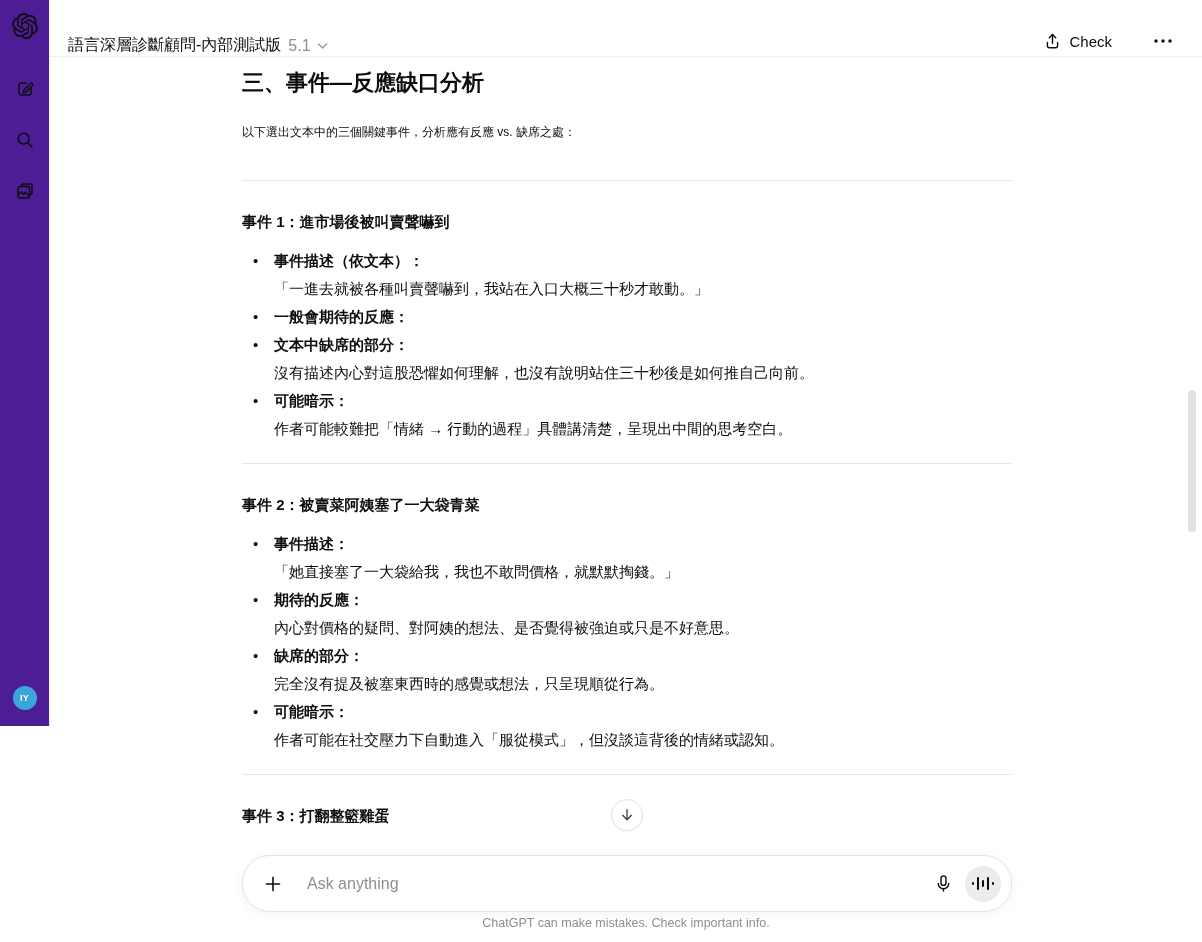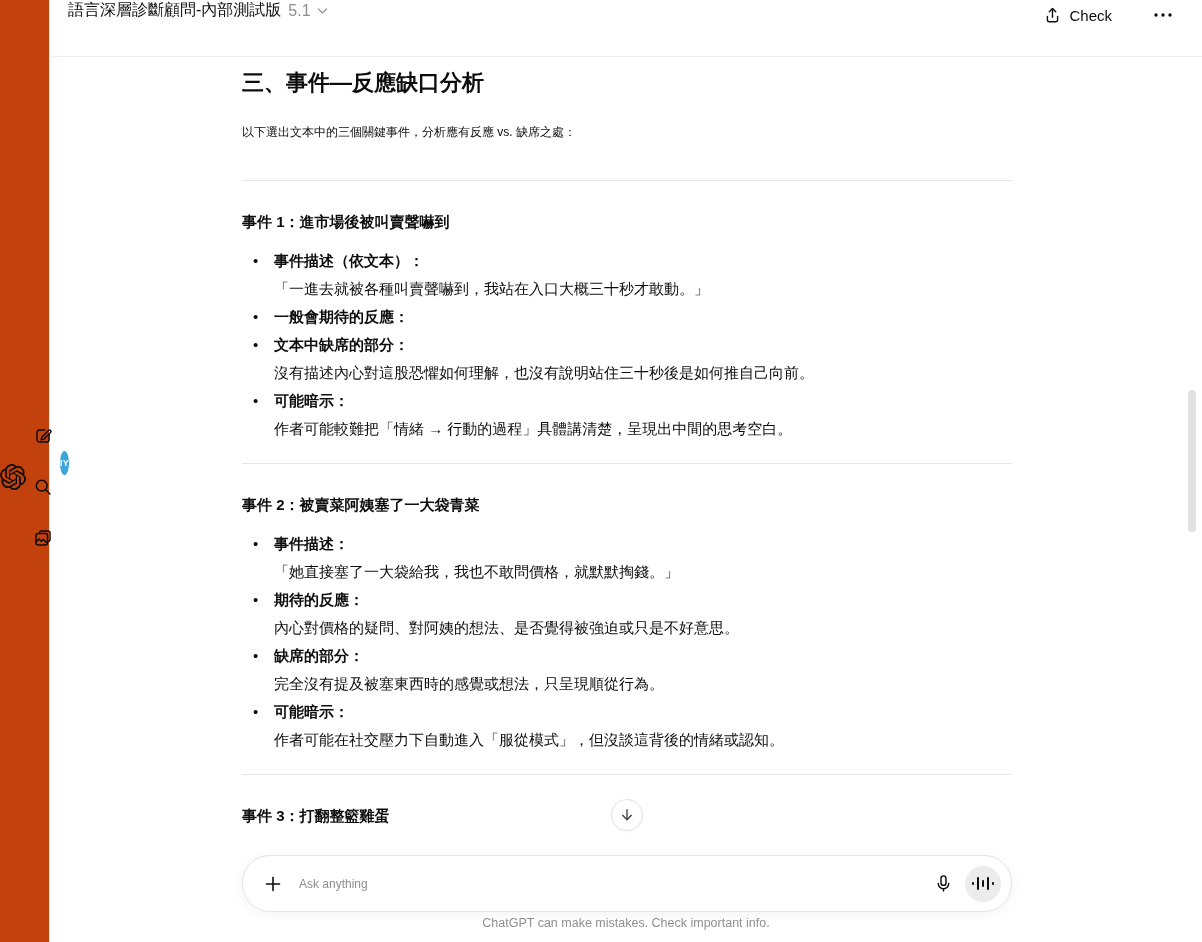--- a/index.html
+++ b/index.html
@@ -6,40 +6,40 @@
   html,body { width:1202px; height:942px; }
   body {
     font-family: "Liberation Sans", sans-serif;
     background:#ffffff; color:#0d0d0d;
     position:relative; overflow:hidden;
   }
   svg { display:block; }
 
   
   .sidebar {
-    position:absolute; left:0; top:0; width:50px; height:942px;
-    background:#c2410c; border-right:1px solid #efefef;
-    display:flex; flex-direction:row; align-items:center;
+    position:absolute; left:0; top:0; width:50px; height:726px;
+    background:#4c1d95; border-right:1px solid #efefef;
+    display:flex; flex-direction:column; align-items:center;
   }
   .logo-btn { margin-top:12px; width:28px; height:28px; display:flex; align-items:center; justify-content:center; cursor:pointer; }
   .side-icons { margin-top:32px; display:flex; flex-direction:column; gap:17px; align-items:center; }
   .side-btn { width:34px; height:34px; display:flex; align-items:center; justify-content:center; border-radius:8px; cursor:pointer; }
   .sidebar-spacer { flex:1; }
   .avatar {
     width:24px; height:24px; border-radius:50%;
     display:flex; align-items:center; justify-content:center;
     color:#fff; font-size:9px; font-weight:700; letter-spacing:.2px;
     margin-bottom:16px; cursor:pointer; background:#3ba4da;
   }
 
   
   .header {
     position:absolute; left:50px; top:0; right:0; height:57px;
     background:#fff; border-bottom:1px solid #efefef;
-    display:flex; align-items:flex-start; padding:0 24px 0 18px;
+    display:flex; align-items:flex-end; padding:0 24px 0 18px;
   }
   .gpt-title { font-size:16px; color:#0d0d0d; white-space:nowrap; cursor:pointer; display:flex; align-items:center; }
   .gpt-version { color:#8f8f8f; margin-left:7px; }
   .chev { margin-left:6px; }
   .header-right { margin-left:auto; display:flex; align-items:center; gap:28px; }
   .share-btn { display:flex; align-items:center; gap:8px; font-size:15px; color:#0d0d0d; cursor:pointer; padding:6px 8px; border-radius:8px; }
   .more-btn { cursor:pointer; padding:6px; border-radius:8px; }
 
   
   .content {
@@ -66,22 +66,22 @@
 
   
   .composer {
     position:absolute; left:242px; top:855px; width:770px; height:57px;
     background:#fff; border:1px solid #e4e4e4; border-radius:28px;
     box-shadow:0 2px 12px rgba(0,0,0,.05);
     display:flex; align-items:center; padding:0 10px 0 12px;
   }
   .plus-btn { width:36px; height:36px; border-radius:50%; display:flex; align-items:center; justify-content:center; cursor:pointer; flex:0 0 auto; }
   .composer-input {
-    flex:1; border:none; outline:none; font-size:12px; color:#0d0d0d;
-    font-family:"Liberation Sans", sans-serif; margin-left:8px; background:transparent;
+    flex:1; border:none; outline:none; font-size:16px; color:#0d0d0d;
+    font-family:"Liberation Sans", sans-serif; margin-left:16px; background:transparent;
   }
   .composer-input::placeholder { color:#8f8f8f; }
   .mic-btn { width:36px; height:36px; border-radius:50%; display:flex; align-items:center; justify-content:center; cursor:pointer; flex:0 0 auto; }
   .voice-btn {
     width:36px; height:36px; border-radius:50%; background:#ececec;
     display:flex; align-items:center; justify-content:center; cursor:pointer; flex:0 0 auto; margin-left:4px;
   }
   .voice-bars { display:flex; align-items:center; gap:2.5px; }
   .vbar { width:2.5px; background:#0d0d0d; border-radius:2px; }
   .vb1{height:3px;} .vb2{height:13px;} .vb3{height:7px;} .vb4{height:13px;} .vb5{height:3px;}

